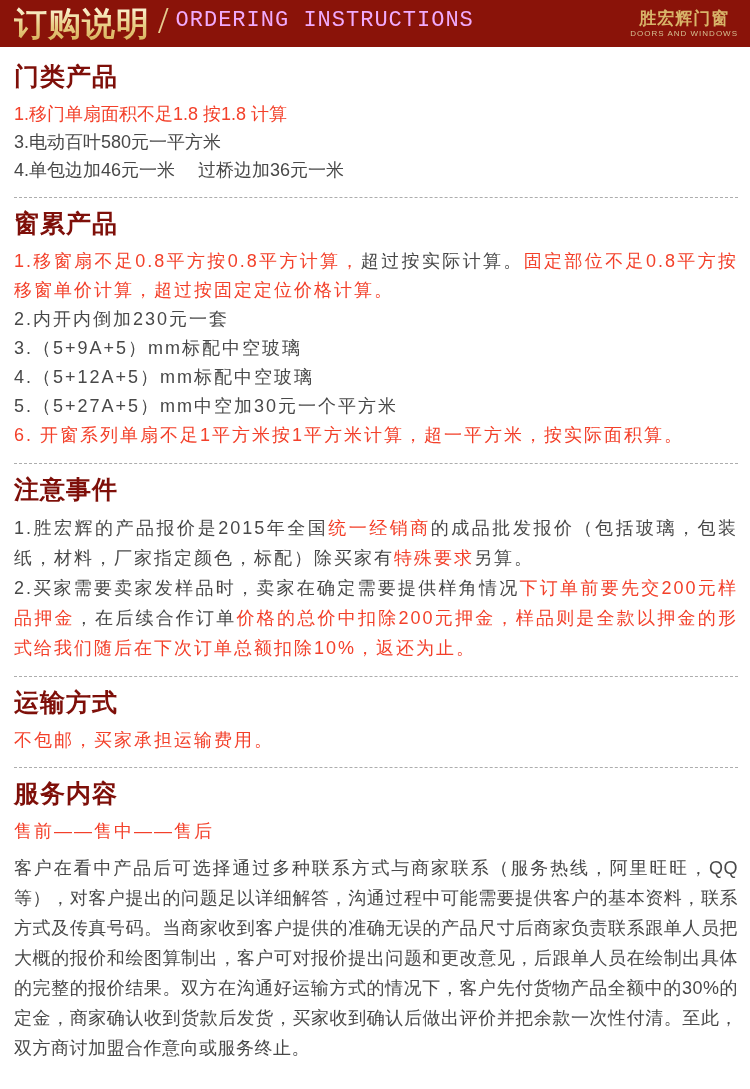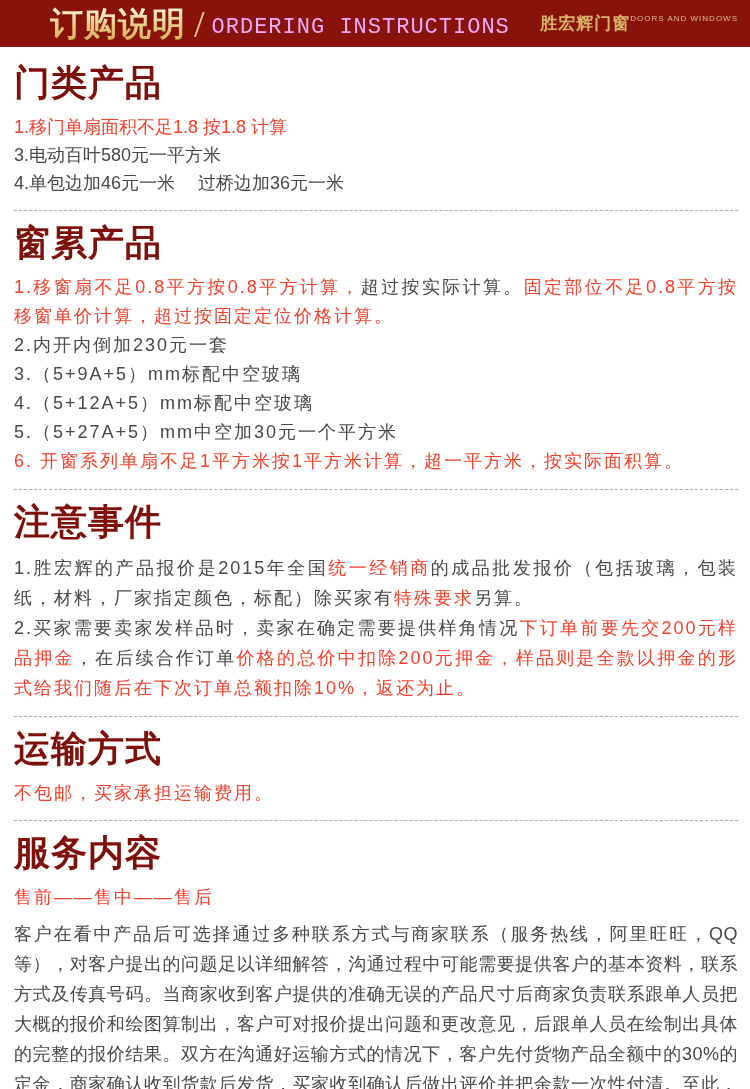--- a/index.html
+++ b/index.html
@@ -16,46 +16,46 @@
     background:#ffffff;
     font-family:"Liberation Sans",sans-serif;
   }
   
   .header{
     width:750px;height:47px;
     background:var(--header-bg);
     display:flex;align-items:center;justify-content:space-between;
     padding:0 12px 0 14px;
   }
-  .header-left{display:flex;align-items:center;margin-left:36px;}
+  .header-left{display:flex;}
   .title-cn{
     font-size:33px;font-weight:bold;letter-spacing:1px;
     background:linear-gradient(180deg,#fff9e2 10%,#e8cc82 55%,#d2a74e 100%);
     -webkit-background-clip:text;background-clip:text;
     -webkit-text-fill-color:transparent;color:#ecd9a0;
     line-height:47px;
   }
   .title-sep{
     font-family:"Liberation Serif",serif;
     color:#e6cd8f;font-size:38px;font-weight:100;
     margin:0 7px 0 8px;line-height:40px;
   }
   .title-en{
     font-family:Liberation Mono, monospace;
     color:#f0abfc;font-size:22px;letter-spacing:1px;
     margin-top:8px;
   }
-  .brand{display:flex;flex-direction:row;align-items:flex-start;line-height:1.15;}
+  .brand{display:flex;flex-direction:column;align-items:center;line-height:1.15;}
   .brand-cn{font-size:17px;font-weight:bold;color:#d8b469;letter-spacing:1px;}
   .brand-en{font-size:8px;color:#d5c092;letter-spacing:1px;}
   
   .content{padding:6px 12px 0 14px;}
   h2.section-heading{
     margin:8px 0 9px;
-    font-size:36px;font-weight:bold;color:var(--heading);
+    font-size:25px;font-weight:bold;color:var(--heading);
     line-height:1.2;letter-spacing:1px;
   }
   .divider{
     border:none;border-top:1px dashed #adadad;
     margin:13px 0 10px;height:0;
   }
   p.line{margin:0;font-size:18px;line-height:28px;color:var(--dark);}
   p.line.spaced{letter-spacing:2px;}
   p.line.para{line-height:30px;text-align:justify;}
   p.line.para + p.line.para{}

